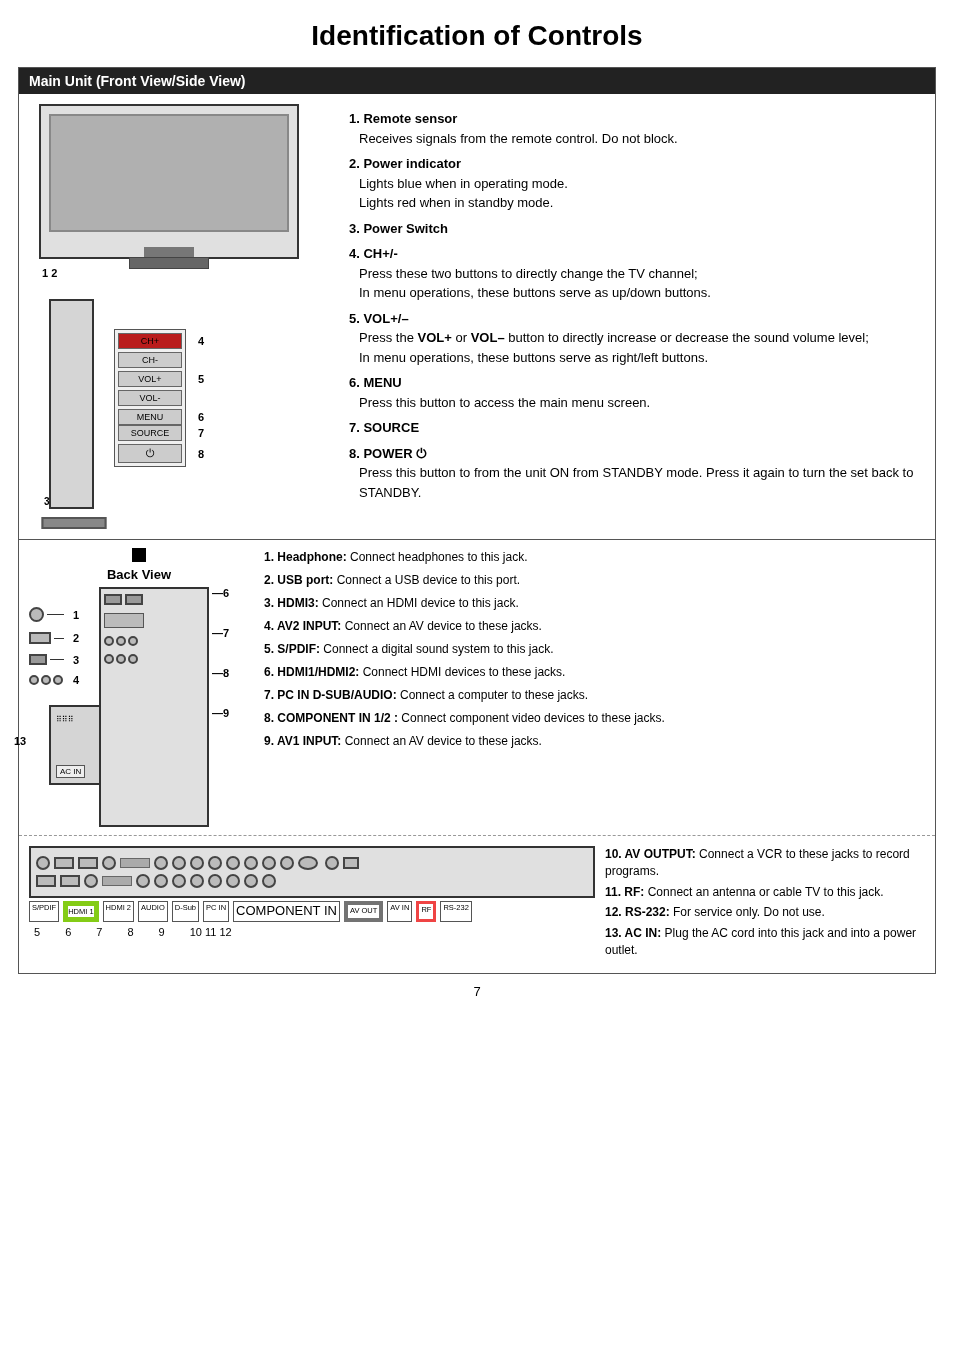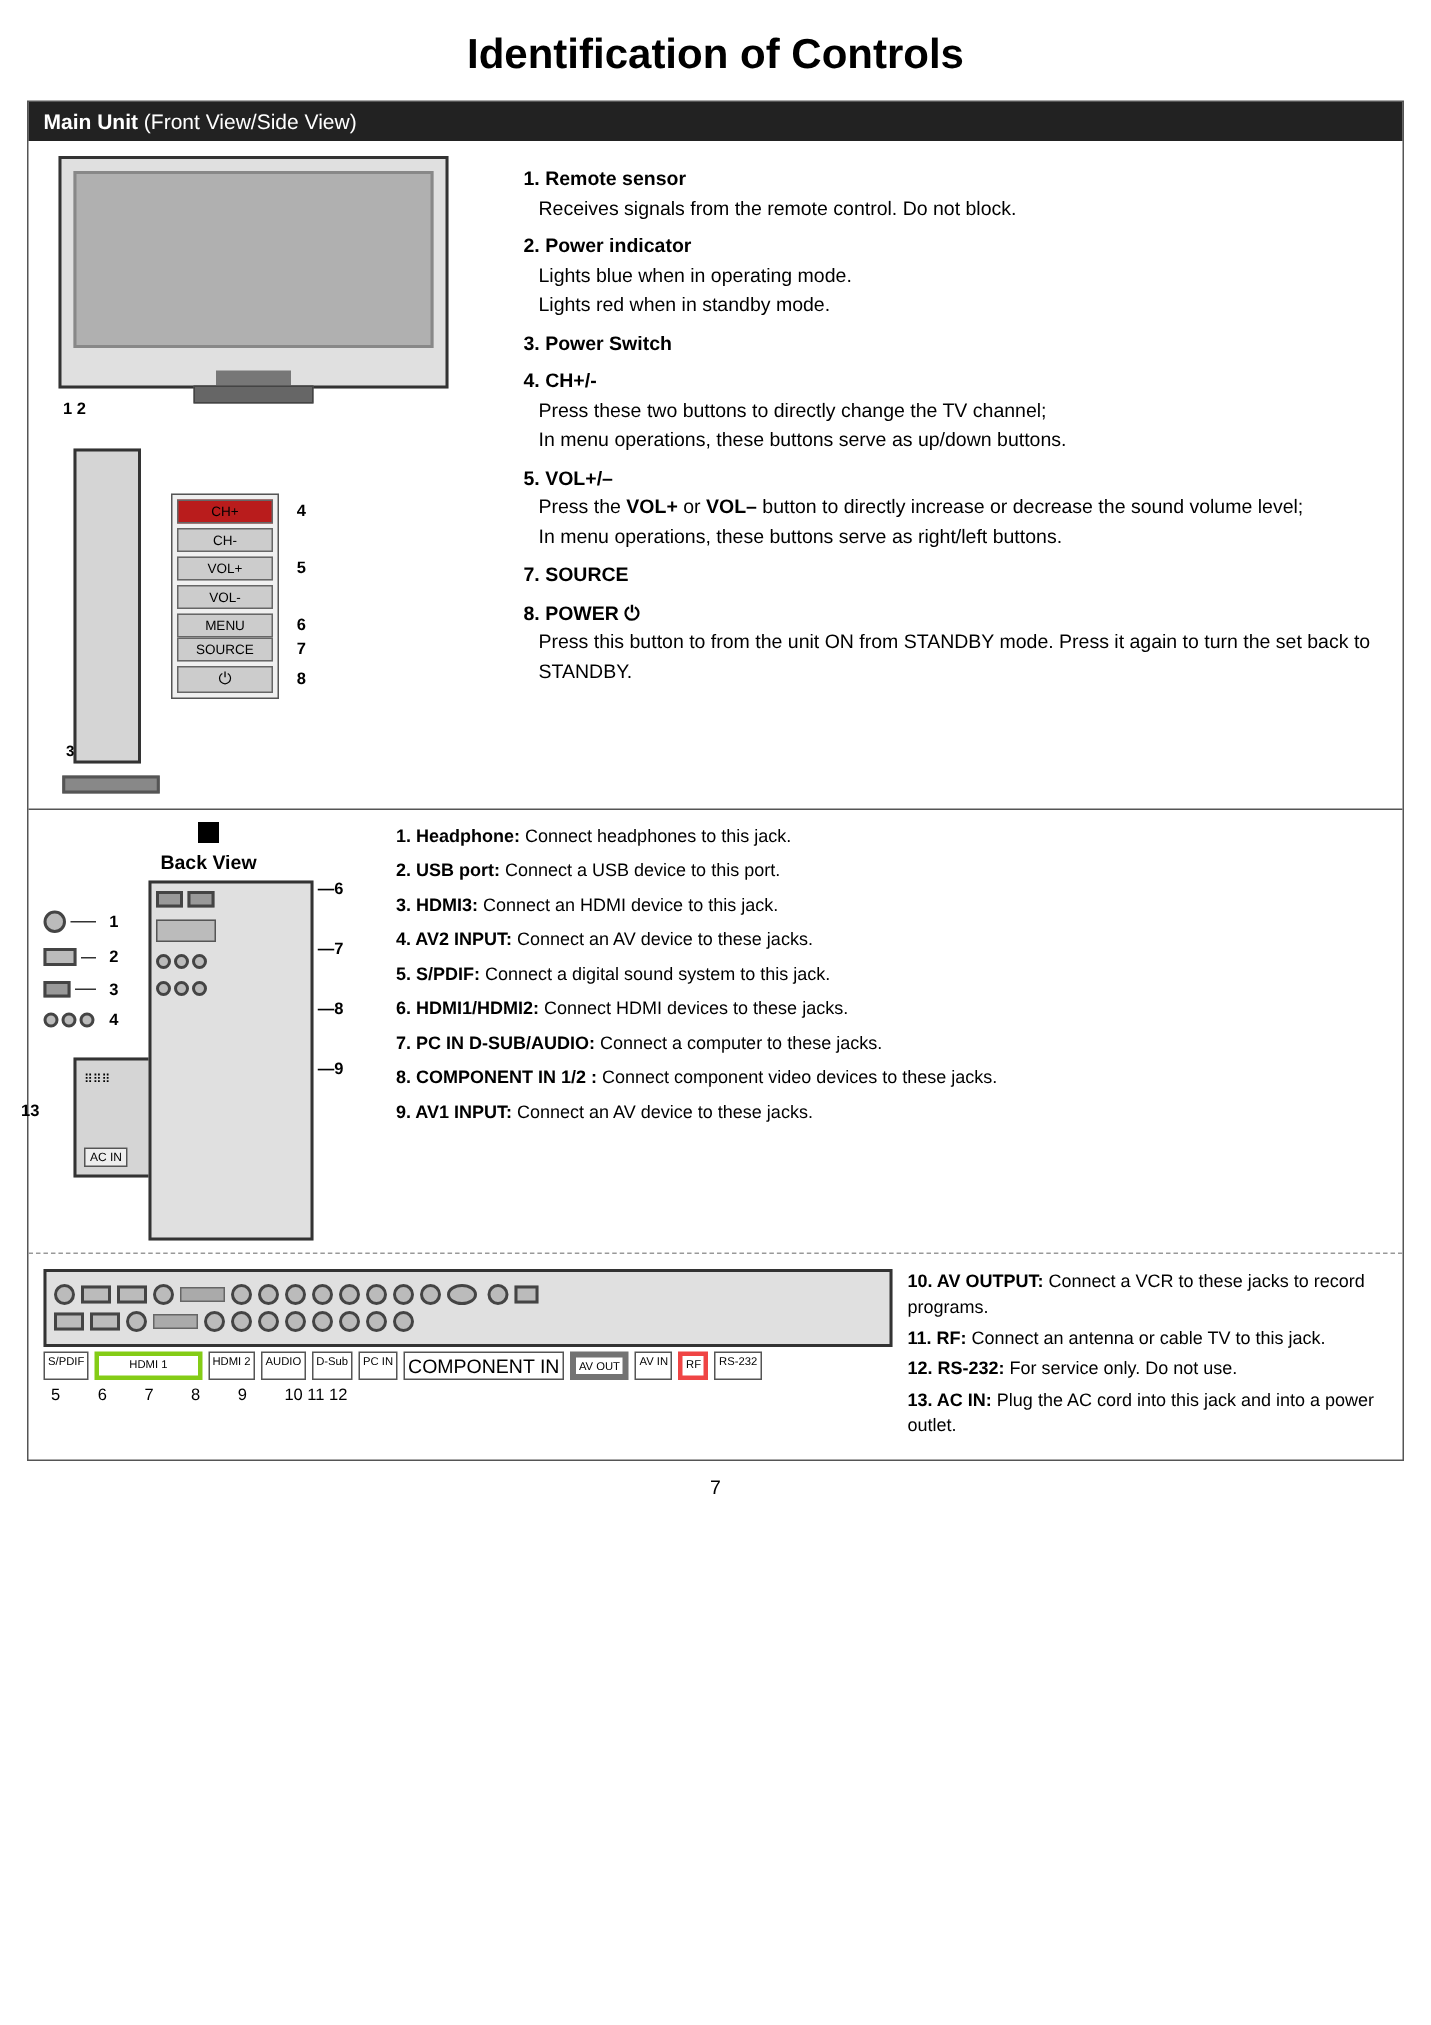--- a/index.html
+++ b/index.html
@@ -26,21 +26,21 @@
     .section-header {
       background: #222;
       color: #fff;
       font-weight: bold;
       font-size: 14px;
       padding: 5px 10px;
       display: inline-block;
       width: 100%;
     }
     .section-header span.normal {
-      font-weight: normal;
+      font-weight: bold;
     }
     .top-section {
       display: flex;
       padding: 10px;
       gap: 10px;
     }
     .tv-diagrams {
       width: 300px;
       flex-shrink: 0;
       display: flex;
@@ -260,20 +260,24 @@
       </div>
 
       <div class="desc-item">
         <span class="title">5. VOL+/–</span><br>
         <div class="desc-body">
           Press the <b>VOL+</b> or <b>VOL–</b> button to directly increase or decrease the sound volume level;<br>
           In menu operations, these buttons serve as right/left buttons.
         </div>
       </div>
 
+      <div class="desc-item">
+        <span class="title">6. MENU</span><br>
+        <div class="desc-body">Press this button to access the main menu screen.</div>
+      </div>
 
       <div class="desc-item">
         <span class="title">7. SOURCE</span><br>
       </div>
 
       <div class="desc-item">
         <span class="title">8. POWER ⏻</span><br>
         <div class="desc-body">Press this button to from the unit ON from STANDBY mode. Press it again to turn the set back to STANDBY.</div>
       </div>
     </div>
@@ -418,21 +422,21 @@
           <div style="width:14px;height:14px;border-radius:50%;border:2px solid #444;background:#bbb;"></div>
           <div style="width:14px;height:14px;border-radius:50%;border:2px solid #444;background:#bbb;"></div>
           <div style="width:14px;height:14px;border-radius:50%;border:2px solid #444;background:#bbb;"></div>
           <div style="width:14px;height:14px;border-radius:50%;border:2px solid #444;background:#bbb;"></div>
           <div style="width:14px;height:14px;border-radius:50%;border:2px solid #444;background:#bbb;"></div>
         </div>
       </div>
 
       <div style="display:flex;gap:4px;margin-top:3px;font-size:8px;flex-wrap:nowrap;">
         <div style="border:1px solid #555;padding:1px 2px;font-size:7.5px;white-space:nowrap;">S/PDIF</div>
-        <div style="border:3px solid #84cc16;padding:1px 20px;font-size:7.5px;white-space:nowrap;">HDMI 1</div>
+        <div style="border:5px solid #84cc16;padding:1px 0;font-size:7.5px;white-space:nowrap;">HDMI 1</div>
         <div style="border:1px solid #555;padding:1px 2px;font-size:7.5px;white-space:nowrap;">HDMI 2</div>
         <div style="border:1px solid #555;padding:1px 2px;font-size:7.5px;white-space:nowrap;">AUDIO</div>
         <div style="border:1px solid #555;padding:1px 2px;font-size:7.5px;white-space:nowrap;">D-Sub</div>
         <div style="border:1px solid #555;padding:1px 2px;font-size:7.5px;white-space:nowrap;">PC IN</div>
         <div style="border:1px solid #555;padding:1px 2px;font-size:13px;white-space:nowrap;">COMPONENT IN</div>
         <div style="border:4px solid #737373;padding:1px 2px;font-size:7.5px;white-space:nowrap;">AV OUT</div>
         <div style="border:1px solid #555;padding:1px 2px;font-size:7.5px;white-space:nowrap;">AV IN</div>
         <div style="border:3px solid #ef4444;padding:1px 2px;font-size:7.5px;white-space:nowrap;">RF</div>
         <div style="border:1px solid #555;padding:1px 2px;font-size:7.5px;white-space:nowrap;">RS-232</div>
       </div>

